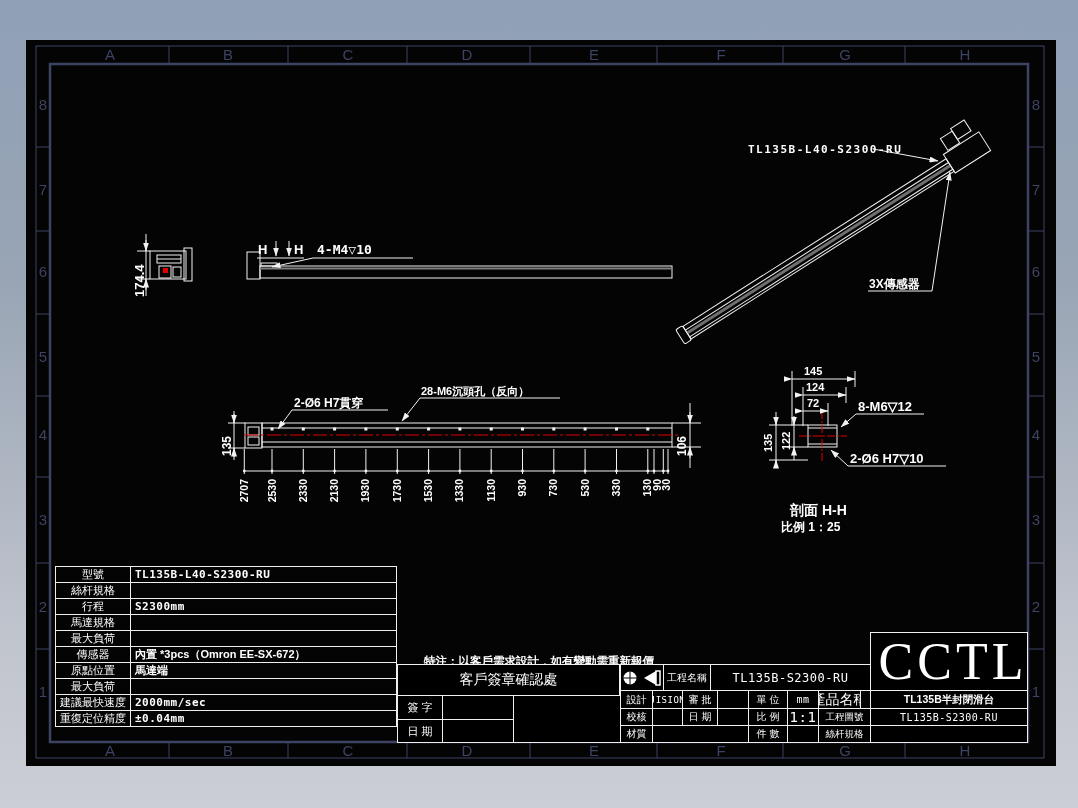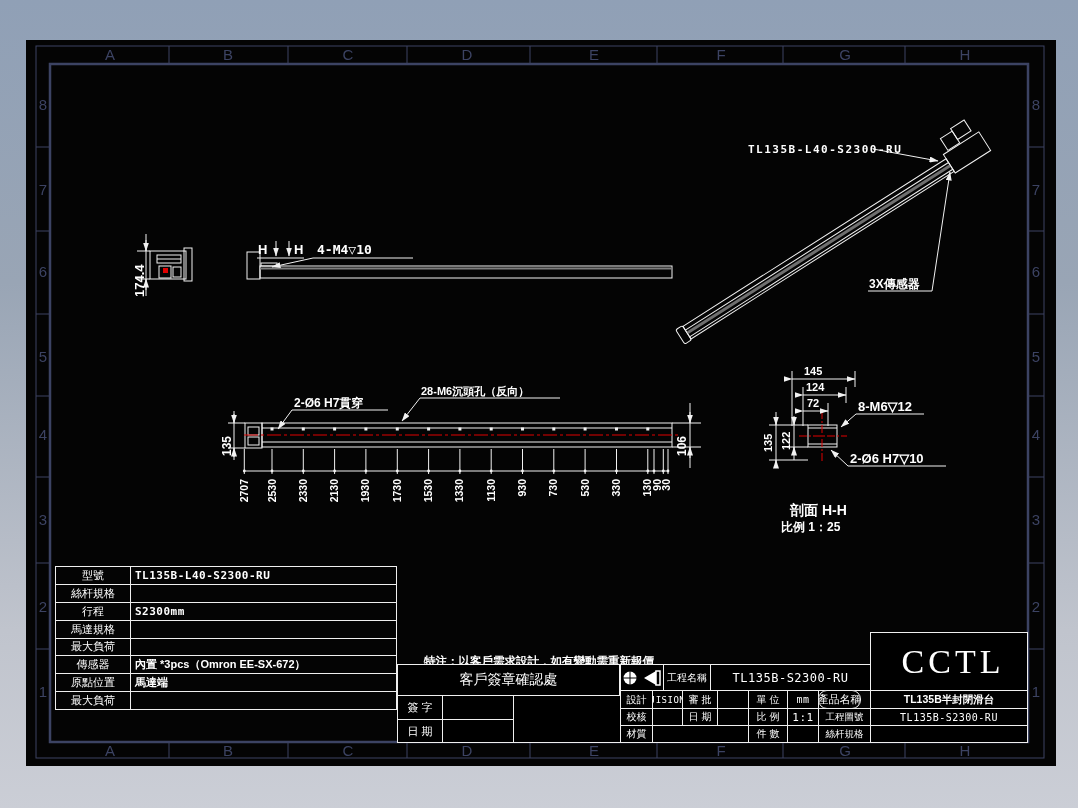--- a/index.html
+++ b/index.html
@@ -11,21 +11,21 @@
   .ovl{position:absolute;left:0;top:0;width:1078px;height:808px;}
   .ruler{position:absolute;color:#3c4363;font-size:15px;text-align:center;width:22px;height:16px;line-height:16px;}
   .cell{position:absolute;border:1px solid #efefef;color:#fff;display:flex;align-items:center;justify-content:center;background:#000;overflow:hidden;white-space:nowrap;}
   .lab{font-size:10px;}
   .cadval{font-family:"DejaVu Sans Mono",monospace;font-weight:normal;letter-spacing:.5px;}
   table.spec{position:absolute;left:55px;top:566px;width:342px;height:144px;border-collapse:collapse;table-layout:fixed;}
   table.spec td{border:1px solid #efefef;color:#fff;font-size:11px;height:16px;padding:0 4px;overflow:hidden;white-space:nowrap;}
   table.spec td.tl{width:75px;text-align:center;padding:0;}
   table.spec td.tv{font-weight:bold;}
   .note{position:absolute;color:#fff;font-size:11.5px;font-weight:bold;white-space:nowrap;margin-top:20px;}
-  .cctl{font-family:"Liberation Serif",serif;font-size:34px;letter-spacing:4px;font-weight:normal;padding-left:8px;}
+  .cctl{font-family:"Liberation Serif",serif;font-size:52px;letter-spacing:4px;font-weight:normal;padding-left:8px;}
   svg text{fill:#fff;font-family:"Liberation Sans",sans-serif;font-weight:bold;}
   svg .cad{font-family:"DejaVu Sans Mono",monospace;}
 </style>
 </head>
 <body>
 
 <div class="screen">
   <div class="sheet"></div>
 
   <svg class="ovl" viewBox="0 0 1078 808">
@@ -261,20 +261,28 @@
           <td class="tv">內置 *3pcs（Omron EE-SX-672）</td>
         </tr>
     <tr>
           <td class="tl">原點位置</td>
           <td class="tv">馬達端</td>
         </tr>
     <tr>
           <td class="tl">最大負荷</td>
           <td class="tv"></td>
         </tr>
+    <tr>
+          <td class="tl">建議最快速度</td>
+          <td class="tv cadval">2000mm/sec</td>
+        </tr>
+    <tr>
+          <td class="tl">重復定位精度</td>
+          <td class="tv cadval">±0.04mm</td>
+        </tr>
   </tbody>
     </table>
 
   <div class="note" style="left:424px;top:634px;">特注：以客戶需求設計，如有變動需重新報價</div>
 
   <div class="cell" style="left:397px;top:664px;width:223px;height:32px;font-size:14px;">客戶簽章確認處</div>
   <div class="cell lab" style="left:397px;top:695px;width:46px;height:25px;font-size:11px;">簽 字</div>
   <div class="cell" style="left:442px;top:695px;width:72px;height:25px;"></div>
   <div class="cell lab" style="left:397px;top:719px;width:46px;height:24px;font-size:11px;">日 期</div>
   <div class="cell" style="left:442px;top:719px;width:72px;height:24px;"></div>
@@ -291,28 +299,28 @@
   </div>
   <div class="cell lab" style="left:663px;top:664px;width:48px;height:27px;">工程名稱</div>
   <div class="cell cadval" style="left:710px;top:664px;width:161px;height:27px;font-size:12px;">TL135B-S2300-RU</div>
 
   <div class="cell lab" style="left:620px;top:690px;width:33px;height:19px;">設計</div>
   <div class="cell cadval" style="left:652px;top:690px;width:31px;height:19px;font-size:9px;">JISION</div>
   <div class="cell lab" style="left:682px;top:690px;width:36px;height:19px;">審 批</div>
   <div class="cell" style="left:717px;top:690px;width:32px;height:19px;"></div>
   <div class="cell lab" style="left:748px;top:690px;width:40px;height:19px;">單 位</div>
   <div class="cell cadval" style="left:787px;top:690px;width:32px;height:19px;font-size:10px;">mm</div>
-  <div class="cell lab" style="left:818px;top:690px;width:43px;height:19px;font-size:11px;border-radius:9px;">產品名稱</div>
+  <div class="cell lab" style="left:818px;top:690px;width:43px;height:19px;font-size:14px;">產品名稱</div>
 
   <div class="cell lab" style="left:620px;top:708px;width:33px;height:18px;">校核</div>
   <div class="cell" style="left:652px;top:708px;width:31px;height:18px;"></div>
   <div class="cell lab" style="left:682px;top:708px;width:36px;height:18px;">日 期</div>
   <div class="cell" style="left:717px;top:708px;width:32px;height:18px;"></div>
   <div class="cell lab" style="left:748px;top:708px;width:40px;height:18px;">比 例</div>
-  <div class="cell cadval" style="left:787px;top:708px;width:32px;height:18px;font-size:11px;">1:1</div>
+  <div class="cell cadval" style="left:787px;top:708px;width:32px;height:18px;font-size:14px;">1:1</div>
   <div class="cell lab" style="left:818px;top:708px;width:53px;height:18px;font-size:9.5px;">工程圖號</div>
 
   <div class="cell lab" style="left:620px;top:725px;width:33px;height:18px;">材質</div>
   <div class="cell" style="left:652px;top:725px;width:97px;height:18px;"></div>
   <div class="cell lab" style="left:748px;top:725px;width:40px;height:18px;">件 數</div>
   <div class="cell" style="left:787px;top:725px;width:32px;height:18px;"></div>
   <div class="cell lab" style="left:818px;top:725px;width:53px;height:18px;font-size:9.5px;">絲杆規格</div>
 
   <div class="cell cctl" style="left:870px;top:632px;width:158px;height:59px;">CCTL</div>
   <div class="cell" style="left:870px;top:690px;width:158px;height:19px;font-size:10.5px;font-weight:bold;">TL135B半封閉滑台</div>

